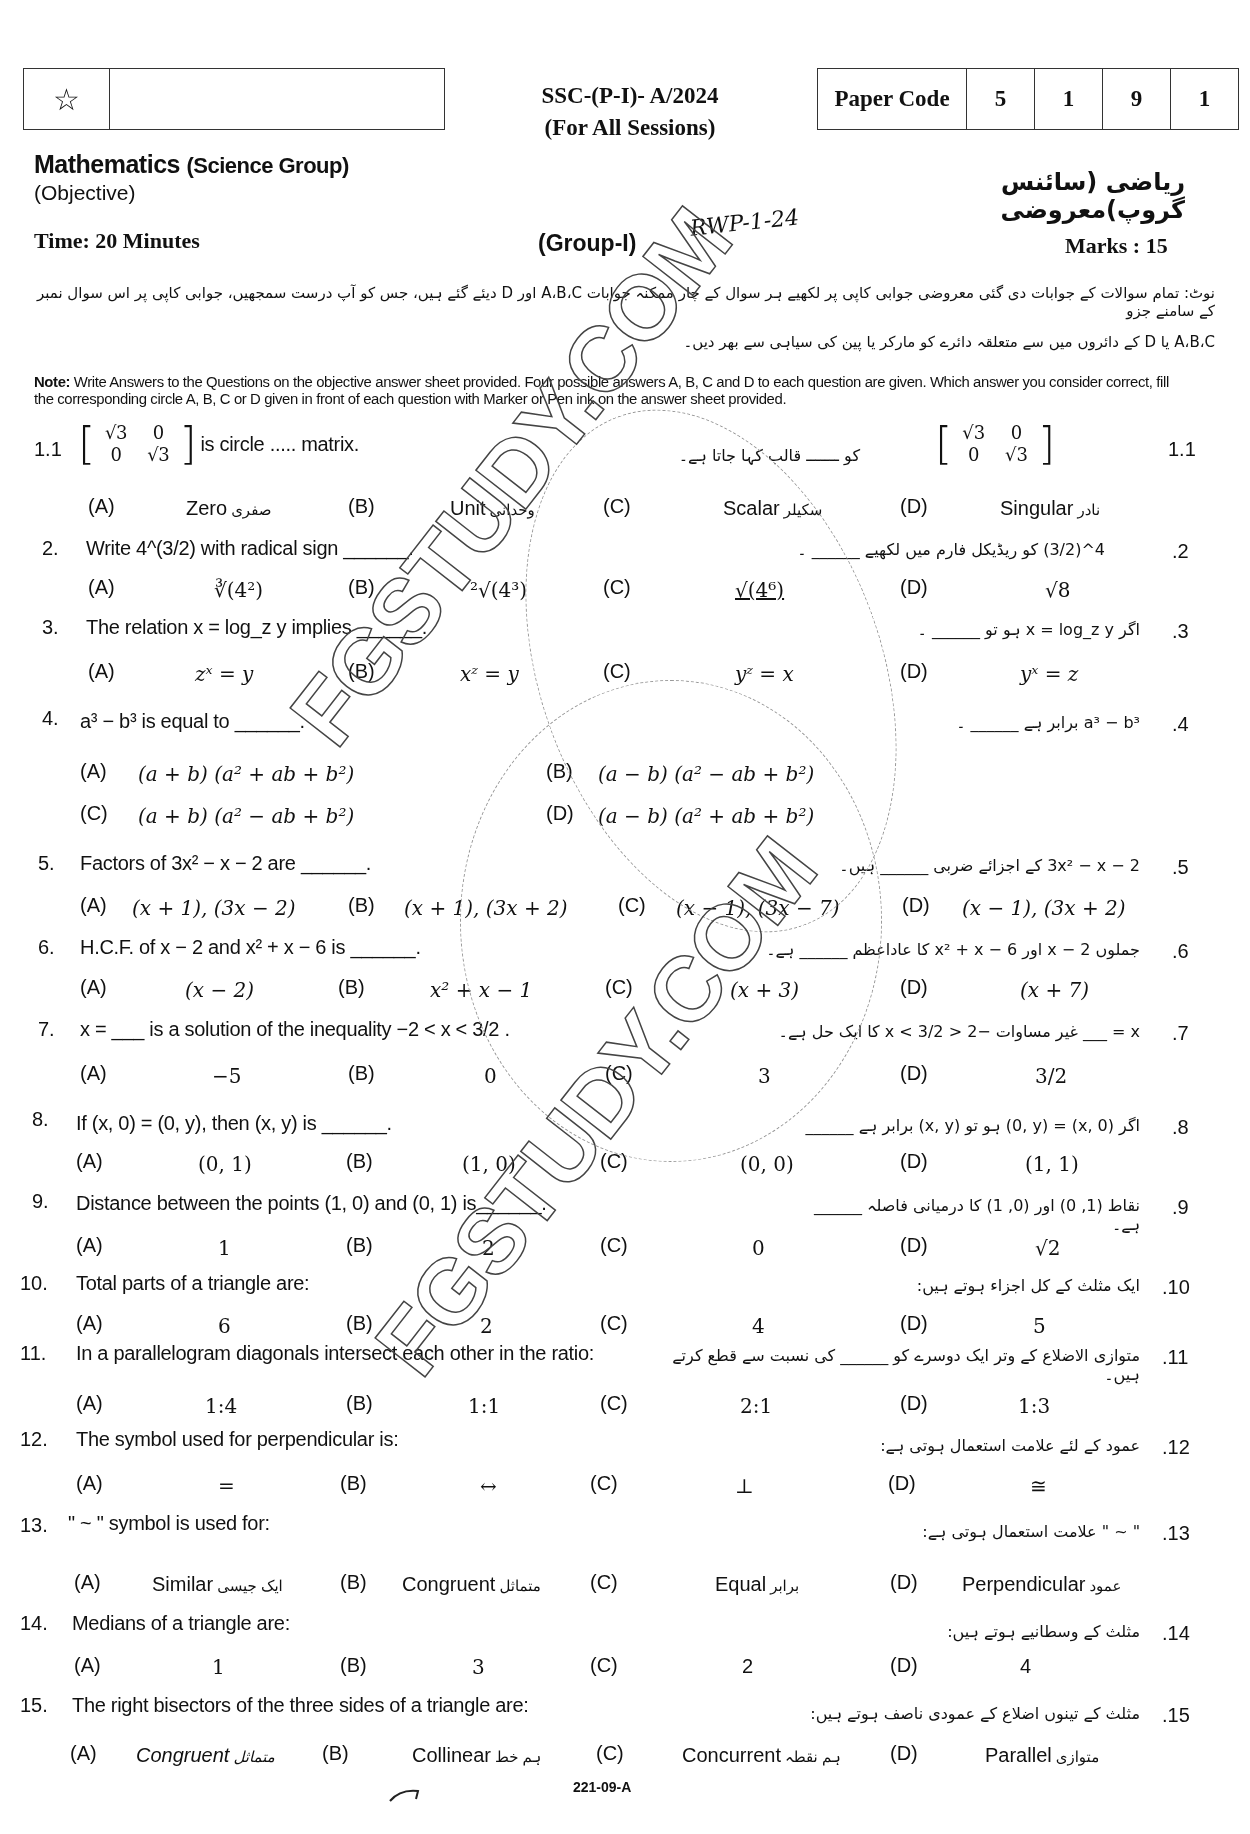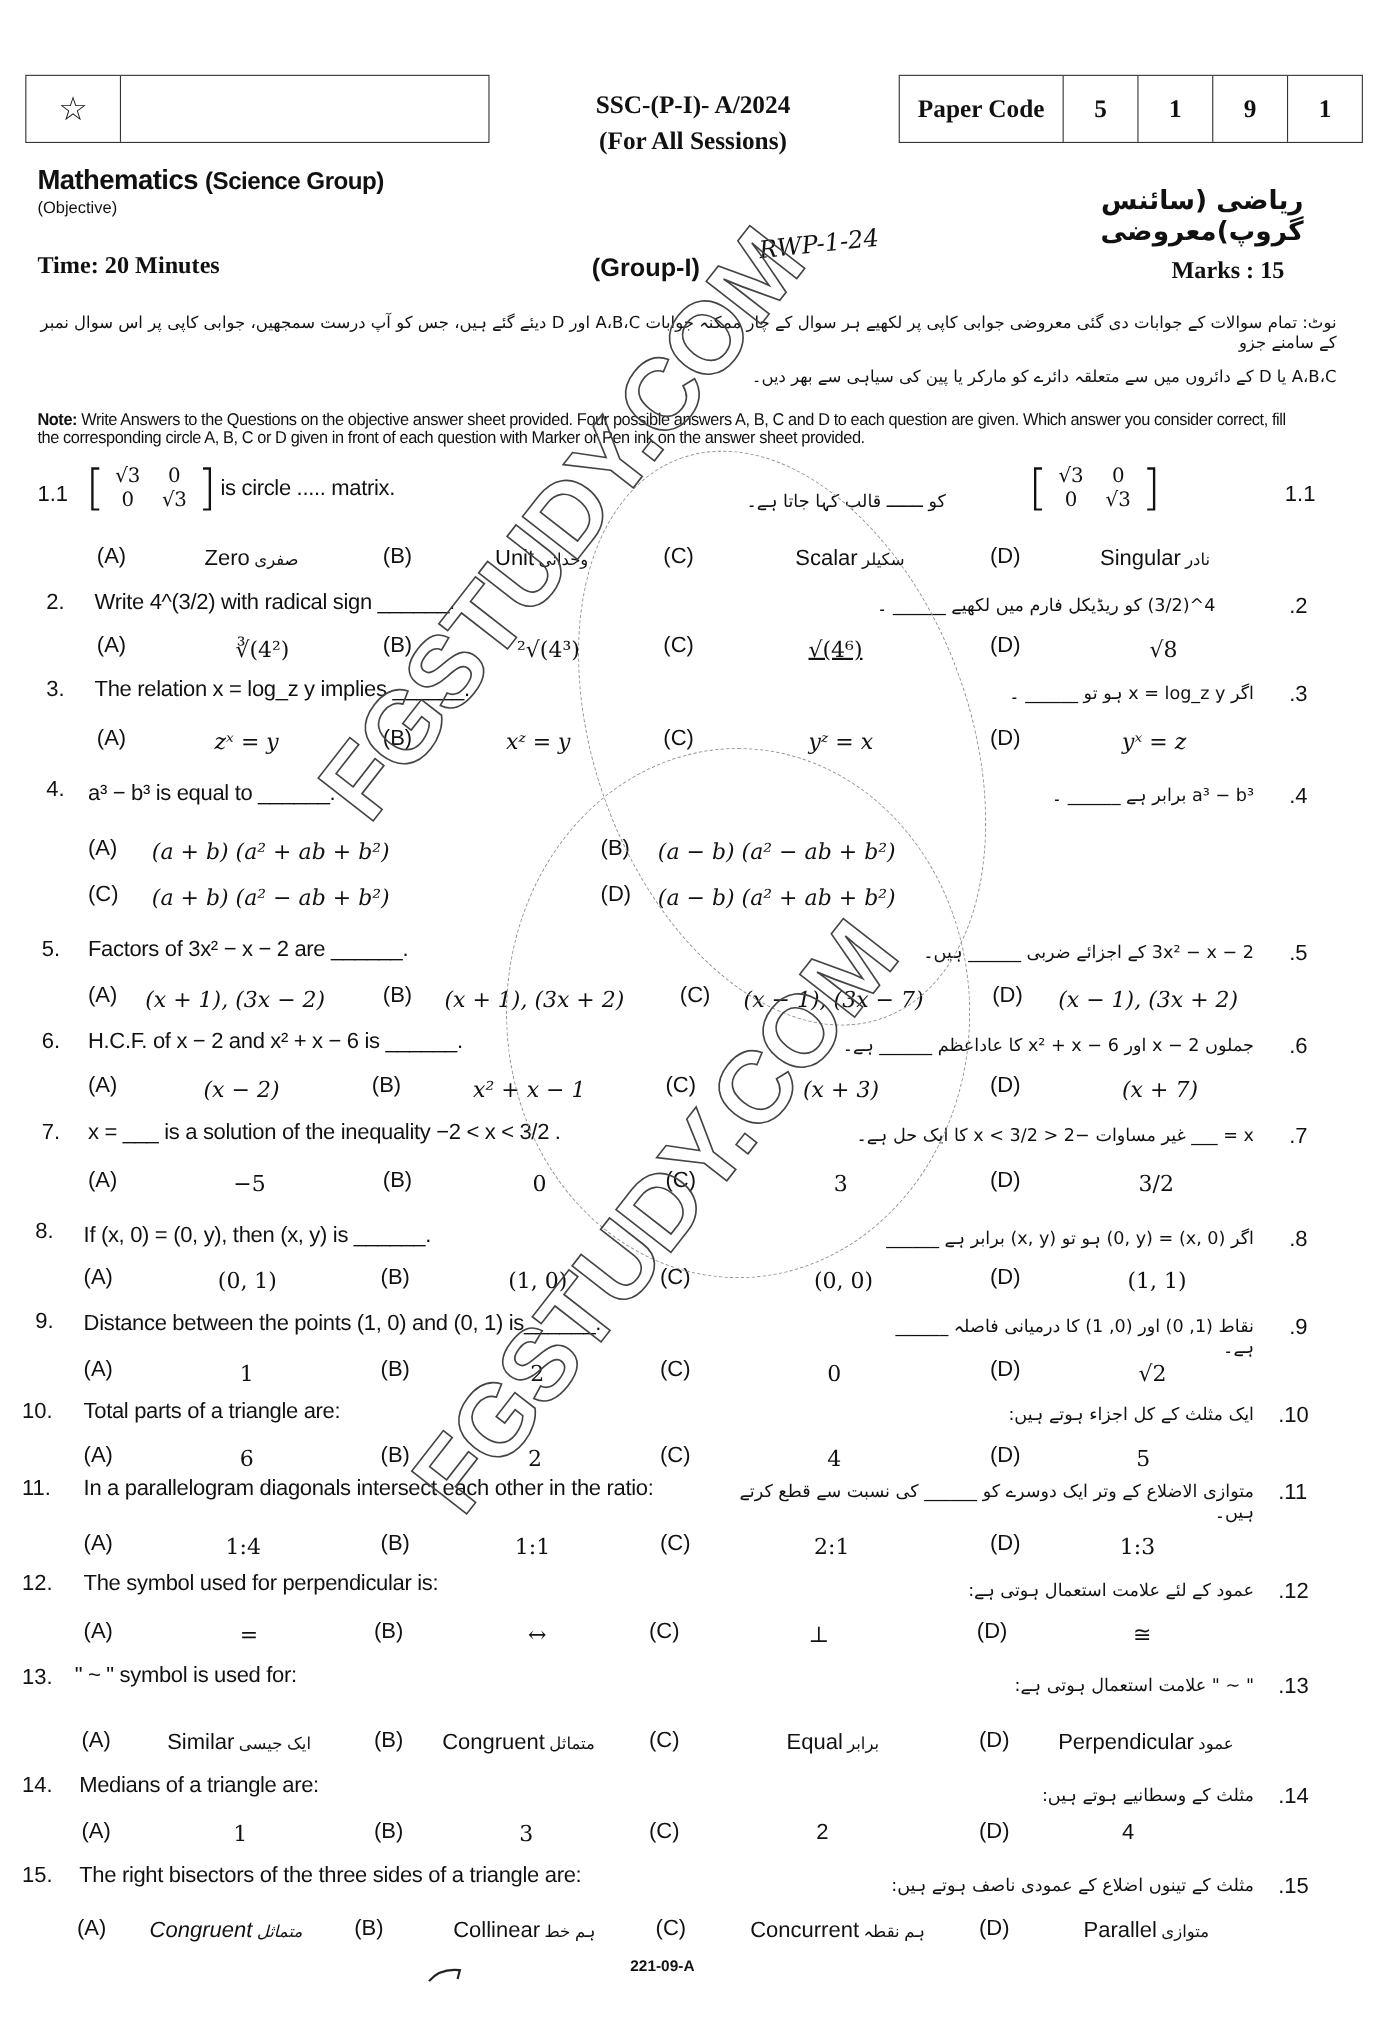--- a/index.html
+++ b/index.html
@@ -16,21 +16,21 @@
 
   .center-title { left:500px; top:80px; width:260px; text-align:center; font-family:"Liberation Serif", serif; font-weight:bold; font-size:23px; line-height:32px; }
 
   .codebox { left:817px; top:68px; width:420px; height:60px; border:1.5px solid #333; display:flex; font-family:"Liberation Serif", serif; font-weight:bold; font-size:23px; }
   .codebox div { display:flex; align-items:center; justify-content:center; border-left:1.5px solid #333; }
   .codebox div:first-child { border-left:none; width:148px; }
   .codebox .digit { flex:1; }
 
   .subject { left:34px; top:150px; font-weight:bold; font-size:25px; letter-spacing:-0.5px; }
   .subject .grp { font-size:22px; }
-  .objective { left:34px; top:181px; font-size:15px; }
+  .objective { left:34px; top:181px; font-size:21px; }
   .time { left:34px; top:228px; font-family:"Liberation Serif", serif; font-weight:bold; font-size:22px; }
   .group { left:538px; top:230px; font-weight:bold; font-size:23px; }
   .hand { left:690px; top:210px; font-family:"DejaVu Serif", serif; font-style:italic; font-size:22px; transform:rotate(-6deg); }
   .marks { left:1065px; top:233px; font-family:"Liberation Serif", serif; font-weight:bold; font-size:22px; }
   .urdu-title { left:905px; top:168px; width:280px; text-align:right; direction:rtl; font-family:"DejaVu Sans", sans-serif; font-weight:bold; font-size:24px; }
 
   .urdu-note { left:20px; width:1195px; direction:rtl; text-align:right; font-family:"DejaVu Sans", sans-serif; font-size:15px; }
   .note-en { left:34px; top:373px; width:1185px; font-size:15.5px; line-height:17px; letter-spacing:-0.4px; transform:scaleX(0.96); transform-origin:left; }
   .note-en b { font-weight:bold; }
 

